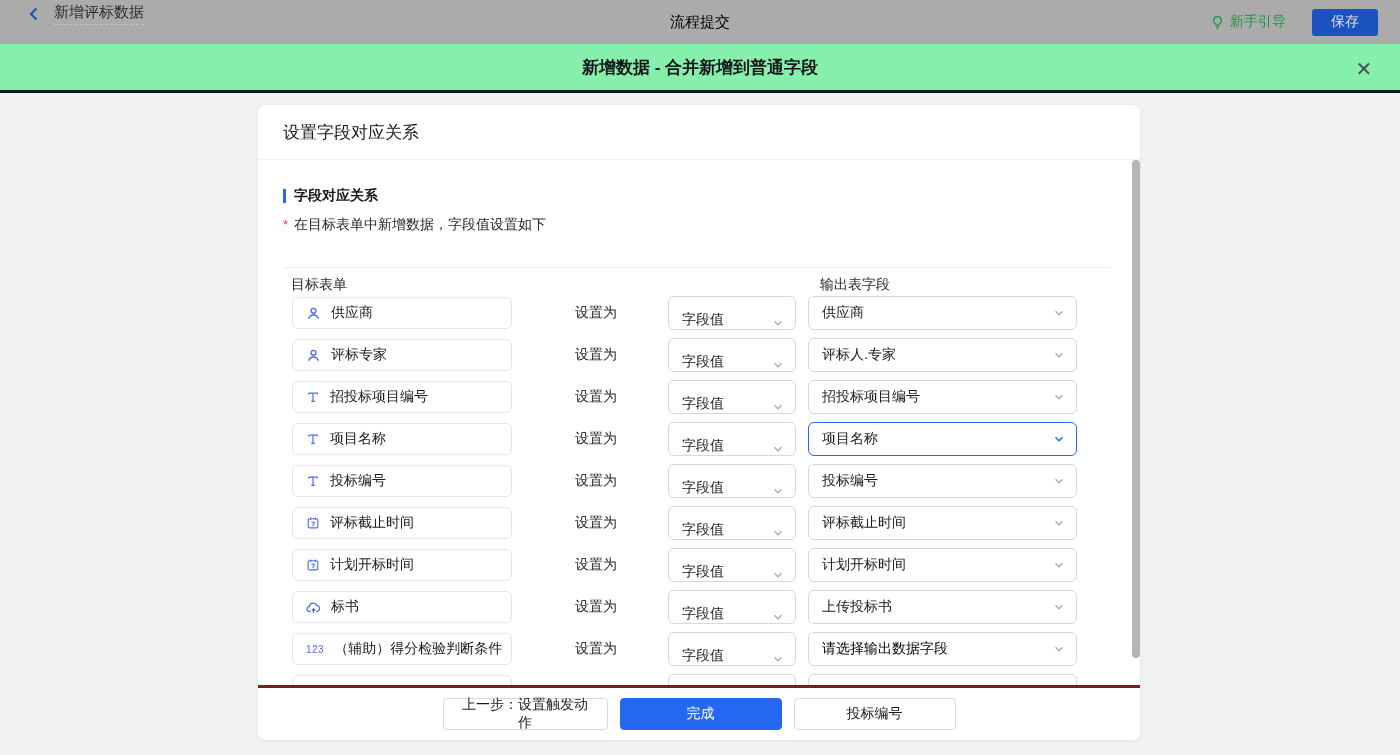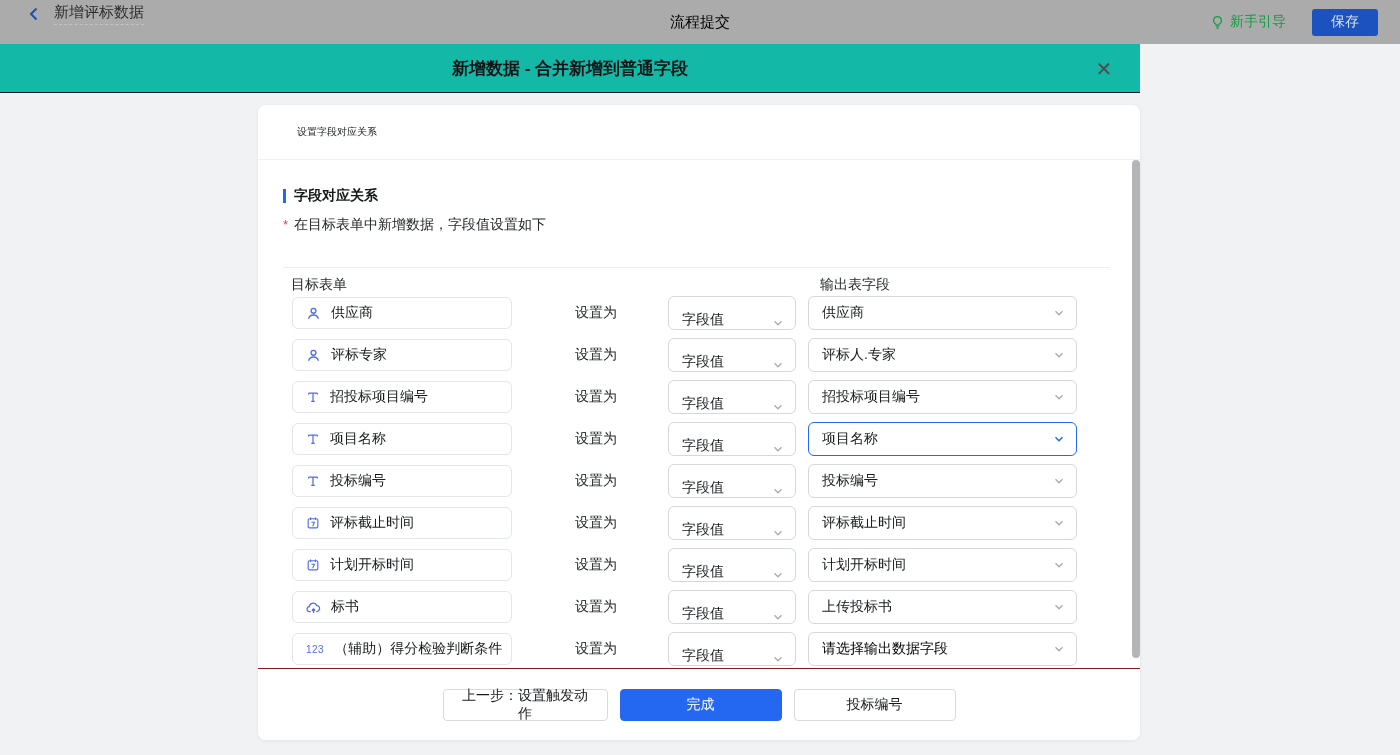--- a/index.html
+++ b/index.html
@@ -25,43 +25,43 @@
   }
   .topbar-right { position:absolute; right:22px; top:0; height:44px; display:flex; align-items:center; gap:26px; }
   .guide { display:flex; align-items:center; gap:5px; color:#169b46; font-size:14px; cursor:pointer; }
   .save-btn {
     width:66px; height:27px; background:#1c51c0; color:#dfe3e9; font-size:14px;
     border:none; border-radius:3px; display:flex; align-items:center; justify-content:center; cursor:pointer;
   }
 
   
   .modal-header {
-    position:absolute; left:0; top:44px; width:1140px; height:49px;
-    background:#14b8a6; border-bottom:1px solid #0f172a;
+    position:absolute; left:0; top:44px; width:1400px; height:49px;
+    background:#86efac; border-bottom:3px solid #0f172a;
     display:flex; align-items:center; justify-content:center;
   }
   .modal-title { font-size:17px; font-weight:bold; color:#121417; }
   .modal-close {
     position:absolute; right:24px; top:13px; width:24px; height:24px;
     display:flex; align-items:center; justify-content:center;
     font-size:20px; color:#4a4d52; cursor:pointer;
   }
 
   
   .modal-body { position:absolute; left:0; top:93px; width:1400px; height:662px; background:#f1f2f3; }
 
   .card {
     position:absolute; left:258px; top:12px; width:882px; height:635px;
     background:#ffffff; border-radius:8px; overflow:hidden;
     box-shadow:0 1px 4px rgba(0,0,0,0.06);
   }
   .card-header {
     position:absolute; left:0; top:0; width:882px; height:55px;
-    border-bottom:1px solid #f0f1f2; display:flex; align-items:center; padding-left:39px;
-    font-size:10px; font-weight:500; color:#171a1d;
+    border-bottom:1px solid #f0f1f2; display:flex; align-items:center; padding-left:25px;
+    font-size:17px; font-weight:500; color:#171a1d;
   }
   .section-title {
     position:absolute; left:25px; top:82px; display:flex; align-items:center; gap:8px;
     font-size:14px; font-weight:bold; color:#171a1d;
   }
   .blue-bar { width:3px; height:14px; background:#2468f2; display:inline-block; }
   .note-line { position:absolute; left:25px; top:111px; font-size:14px; color:#26292d; }
   .note-star { color:#f2413c; margin-right:6px; font-size:13px; }
   .col-head { position:absolute; top:139px; font-size:14px; color:#26292d;margin-top:32px; }
   .col-head.left { left:33px; }
@@ -93,22 +93,22 @@
   .select .ph { color:#000000; }
 
   
   .scroll-thumb {
     position:absolute; left:874px; top:55px; width:8px; height:498px;
     background:#b3b5b8; border-radius:4px;
   }
 
   
   .card-footer {
-    position:absolute; left:0; bottom:0; width:882px; height:72px; background:#fff;
-    border-top:1px solid #7f1d1d; display:flex; align-items:center; justify-content:center; gap:12px;
+    position:absolute; left:0; bottom:0; width:882px; height:55px; background:#fff;
+    border-top:3px solid #7f1d1d; display:flex; align-items:center; justify-content:center; gap:12px;
   }
   .btn {
     height:32px; border-radius:4px; font-size:14px; display:flex; align-items:center; justify-content:center;
     cursor:pointer; background:#fff; border:1px solid #d8dadd; color:#171a1d; padding:0 18px;
   }
   .btn.prev { width:165px; }
   .btn.done { width:162px; background:#2468f2; border:1px solid #2468f2; color:#ffffff; }
   .btn.other { width:162px; }
 </style>
 </head>

